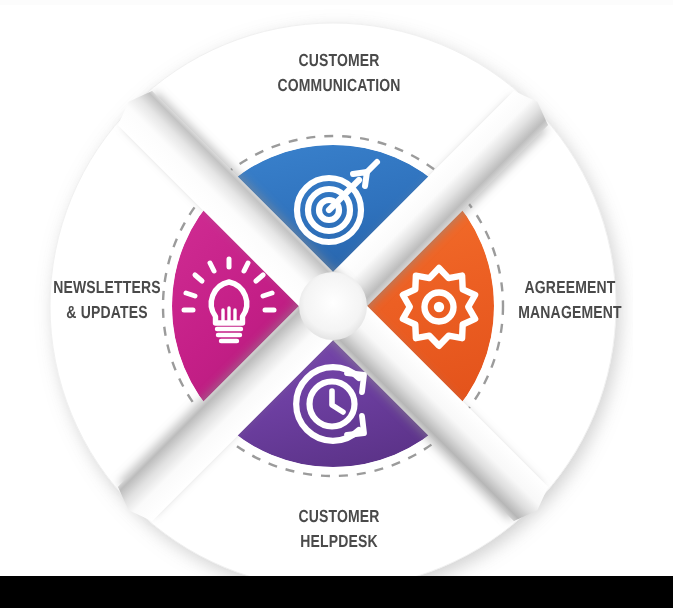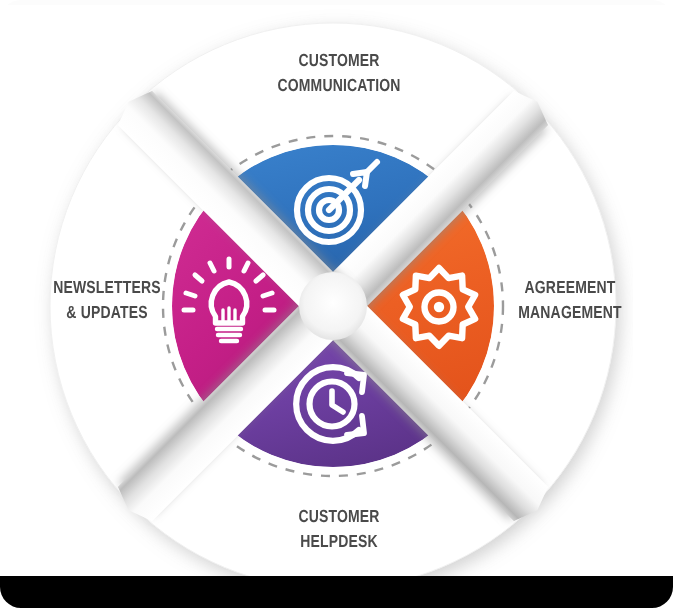--- a/index.html
+++ b/index.html
@@ -13,21 +13,20 @@
     overflow: hidden;
     font-family: "Liberation Sans", sans-serif;
   }
 
   #stage {
     position: relative;
     width: 673px;
     height: 608px;
     background: #ffffff;
     overflow: hidden;
-    border-radius: 21px;
   }
 
   
   .wheel {
     position: absolute;
     left: 33px;
     top: 6px;
     width: 600px;
     height: 600px;
   }

